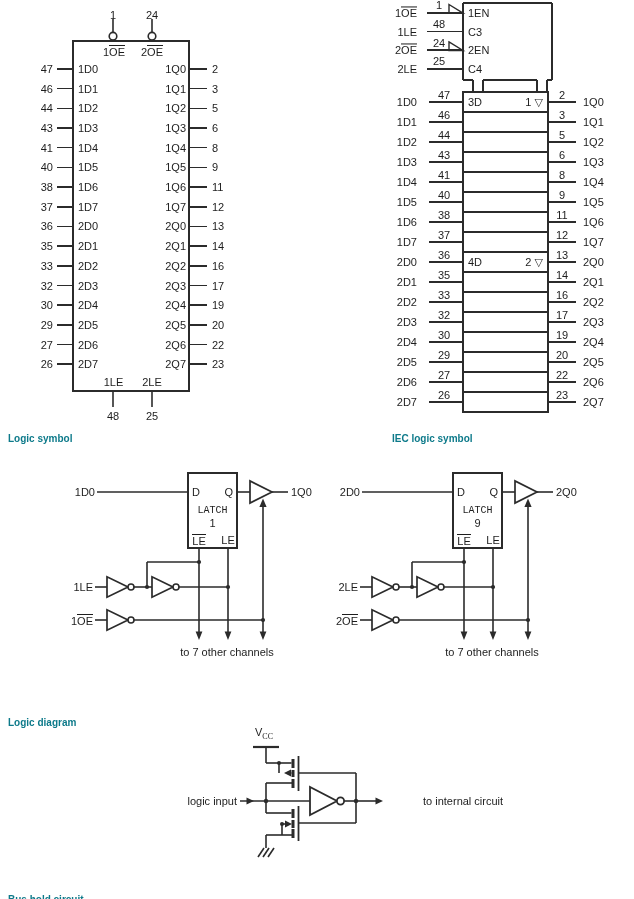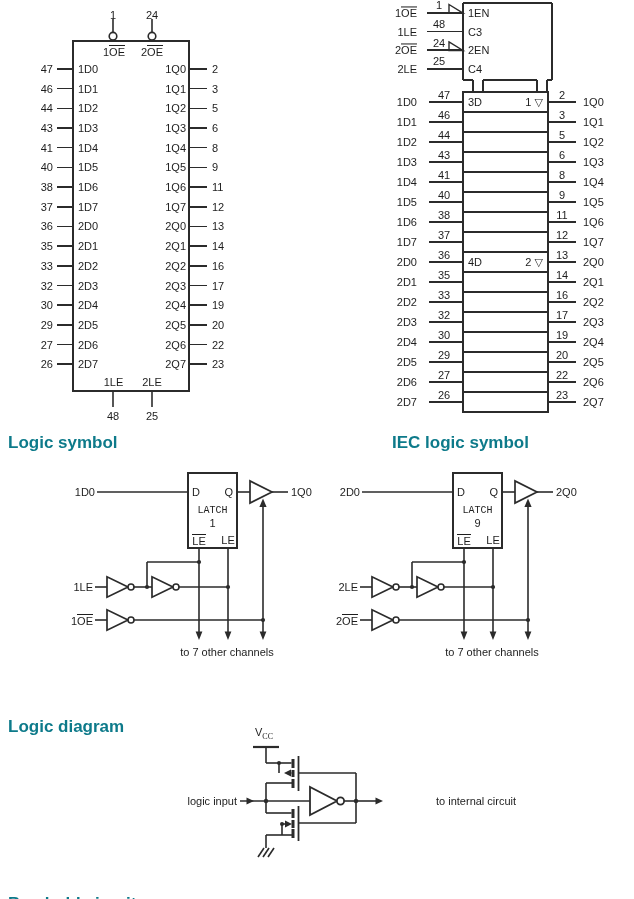--- a/index.html
+++ b/index.html
@@ -1,21 +1,21 @@
 <!DOCTYPE html>
 <html><head>
 <meta charset="utf-8">
 <style>
   html,body { margin:0; padding:0; background:#ffffff; }
   .page {
     position:relative; width:634px; height:899px; background:#fff; overflow:hidden;
     font-family:"Liberation Sans", sans-serif; font-size:11px; color:#1d1d1d;
   }
   .linework { position:absolute; left:0; top:0; }
-  .cap { position:absolute; font-weight:bold; font-size:17px; color:#0d7a8a; white-space:nowrap; }
+  .cap { position:absolute; font-weight:bold; font-size:10px; color:#0d7a8a; white-space:nowrap; }
   .ov { display:inline-block; border-top:1.3px solid #1d1d1d; line-height:1.1; }
   .ov:empty { border:none; }
   .txt { position:absolute; white-space:nowrap; line-height:1.1; }
   .ctr { text-align:center; }
   .rgt { text-align:right; }
 
   
   .ls-left, .ls-right { position:absolute; top:59.1px; }
   .ls-left  { left:38px;  width:105px; }
   .ls-right { left:146px; width:105px; }
@@ -655,17 +655,17 @@
   <div class="txt ctr" style="left:452px; top:534px; width:24px;"><span class="ov">LE</span></div>
   <div class="txt ctr" style="left:481px; top:534px; width:24px;">LE</div>
   <div class="txt rgt" style="left:321px; top:581px; width:37px;">2LE</div>
   <div class="txt rgt" style="left:321px; top:614px; width:37px;"><span>2</span><span class="ov">OE</span></div>
   <div class="txt ctr" style="left:421px; top:646px; width:142px;">to 7 other channels</div>
 
   <div class="cap" style="left:8px; top:717px;">Logic diagram</div>
 
   <div class="txt" style="left:255px; top:726px;"><span>V</span><sub class="vsub">CC</sub></div>
   <div class="txt rgt" style="left:175px; top:795px; width:62px;">logic input</div>
-  <div class="txt" style="left:392px; top:795px;padding-left:44px;">to internal circuit</div>
+  <div class="txt" style="left:379px; top:795px;padding-left:44px;">to internal circuit</div>
 
   <div class="cap" style="left:8px; top:894px;">Bus hold circuit</div>
 
 </div>
 
 </body></html>

